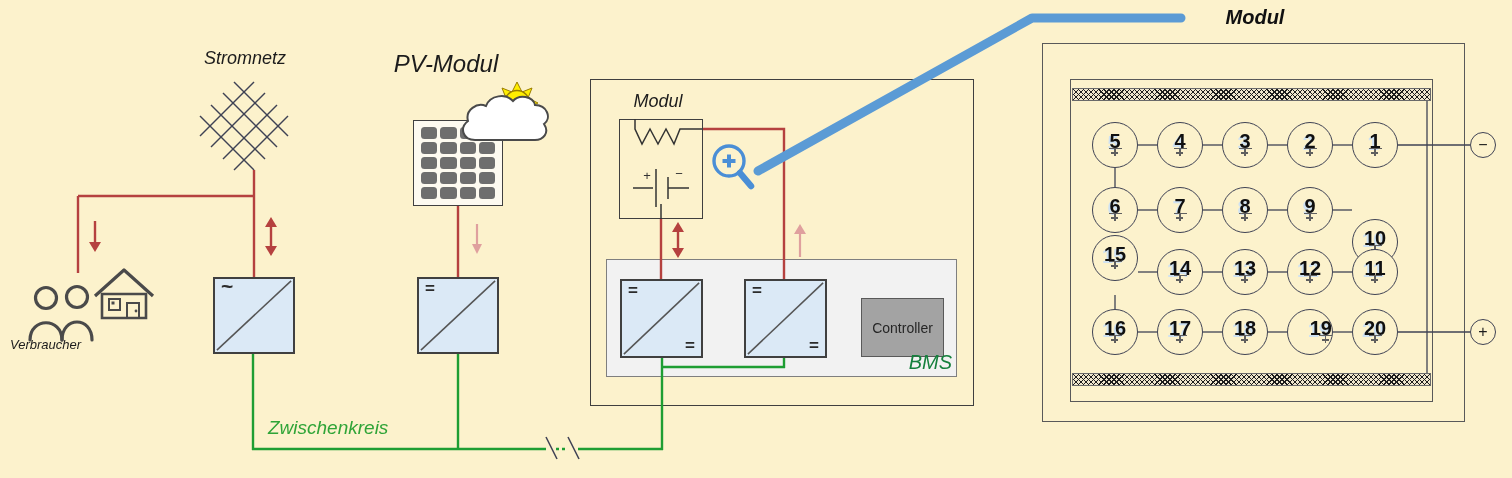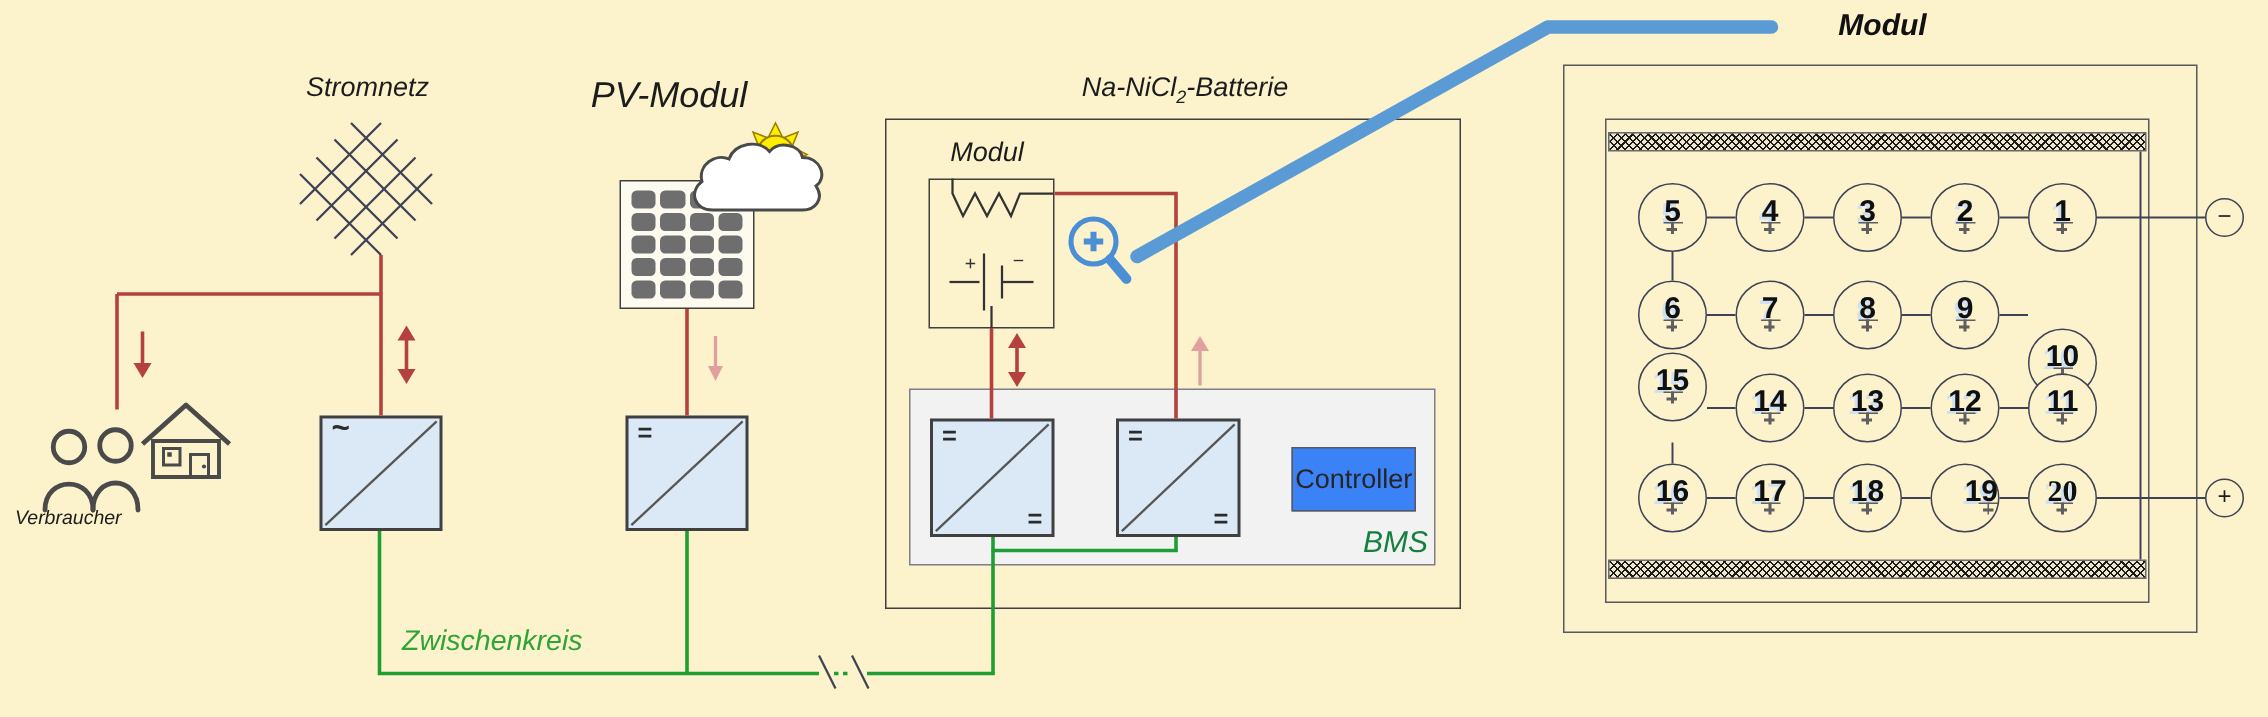--- a/index.html
+++ b/index.html
@@ -25,32 +25,31 @@
   .terminal{position:absolute;width:26px;height:26px;border:1.4px solid #3f4254;border-radius:50%;
         background:#fcf2cc;z-index:7;display:flex;align-items:center;justify-content:center;
         font-size:16px;color:#1c1c1c;box-sizing:border-box;}
   .hatch{position:absolute;height:13px;box-sizing:border-box;border:1px solid #6a6a6a;
         background:repeating-linear-gradient(45deg,#1c1c1c 0 1px,transparent 1px 3.6px),
                    repeating-linear-gradient(135deg,#1c1c1c 0 1px,transparent 1px 3.6px),#efe6cd;z-index:3;}
   .pv-grid{position:absolute;left:413px;top:120px;width:90px;height:86px;box-sizing:border-box;
         background:#fdfaf0;border:1.6px solid #404040;display:grid;z-index:1;
         grid-template-columns:repeat(4,1fr);grid-template-rows:repeat(5,1fr);gap:3px;padding:6px 7px;}
   .pv-grid i{background:#6e6e6e;border-radius:3.5px;}
-  .ctrl-box{position:absolute;left:861px;top:298px;width:83px;height:43px;box-sizing:border-box;
-        background:#3b82f6;border:1.6px solid #595959;display:flex;align-items:center;justify-content:center;
-        font-size:18px;color:#262626;z-index:3;}
+  .ctrl-box{position:absolute;left:861px;top:298px;width:83px;height:59px;box-sizing:border-box;
+        background:#a3a3a3;border:1.6px solid #595959;display:flex;align-items:center;justify-content:center;
+        font-size:14px;color:#262626;z-index:3;}
 </style>
 </head>
 <body>
 
 <div id="canvas">
 
   <div class="lbl lbl-c" style="left:185px;top:48px;width:120px;font-size:18px;">Stromnetz</div>
   <div class="lbl lbl-c" style="left:386px;top:50px;width:120px;font-size:24px;">PV-Modul</div>
-  <div class="lbl lbl-c" style="left:700px;top:48px;width:180px;font-size:18px;"><span>Na-NiCl</span><sub style="font-size:12px;">2</sub><span>-Batterie</span></div>
   <div class="lbl lbl-c" style="left:613px;top:91px;width:90px;font-size:18px;">Modul</div>
   <div class="lbl" style="left:10px;top:337px;font-size:13px;text-align:right;">Verbraucher</div>
   <div class="lbl" style="left:268px;top:417px;font-size:19px;color:#2fa437;">Zwischenkreis</div>
   <div class="lbl" style="left:862px;top:351px;width:90px;text-align:right;font-size:20px;color:#15803d;">BMS</div>
   <div class="lbl lbl-c" style="left:1195px;top:6px;width:120px;font-size:20px;font-weight:600;color:#111;">Modul</div>
 
   <div class="box" style="left:590px;top:79px;width:384px;height:327px;border:1.4px solid #3f3f3f;z-index:1;"></div>
   <div class="box" style="left:606px;top:259px;width:351px;height:118px;border:1.6px solid #7f7f7f;background:#f2f2f2;z-index:2;"></div>
   <div class="box" style="left:619px;top:119px;width:84px;height:100px;border:1.6px solid #3f3f3f;z-index:2;"></div>
   <div class="ctrl-box">Controller</div>
@@ -192,21 +191,21 @@
       <span class="glyph"></span>
     </div>
   <div class="cell" style="left:1222px;top:309px;">
       <span class="num">18</span>
       <span class="glyph"></span>
     </div>
   <div class="cell" style="left:1287px;top:309px;align-items:flex-end;">
       <span class="num">19</span>
       <span class="glyph"></span>
     </div>
-  <div class="cell" style="left:1352px;top:309px;font-family:Liberation Serif, serif;">
+  <div class="cell" style="left:1352px;top:309px;">
       <span class="num">20</span>
       <span class="glyph"></span>
     </div>
 
   <div class="terminal" style="left:1470px;top:132px;">−</div>
   <div class="terminal" style="left:1470px;top:319px;">+</div>
 
   <svg id="overlay" width="1512" height="478" viewBox="0 0 1512 478">
 
     <g stroke="#3f4254" stroke-width="1.5" fill="none">

